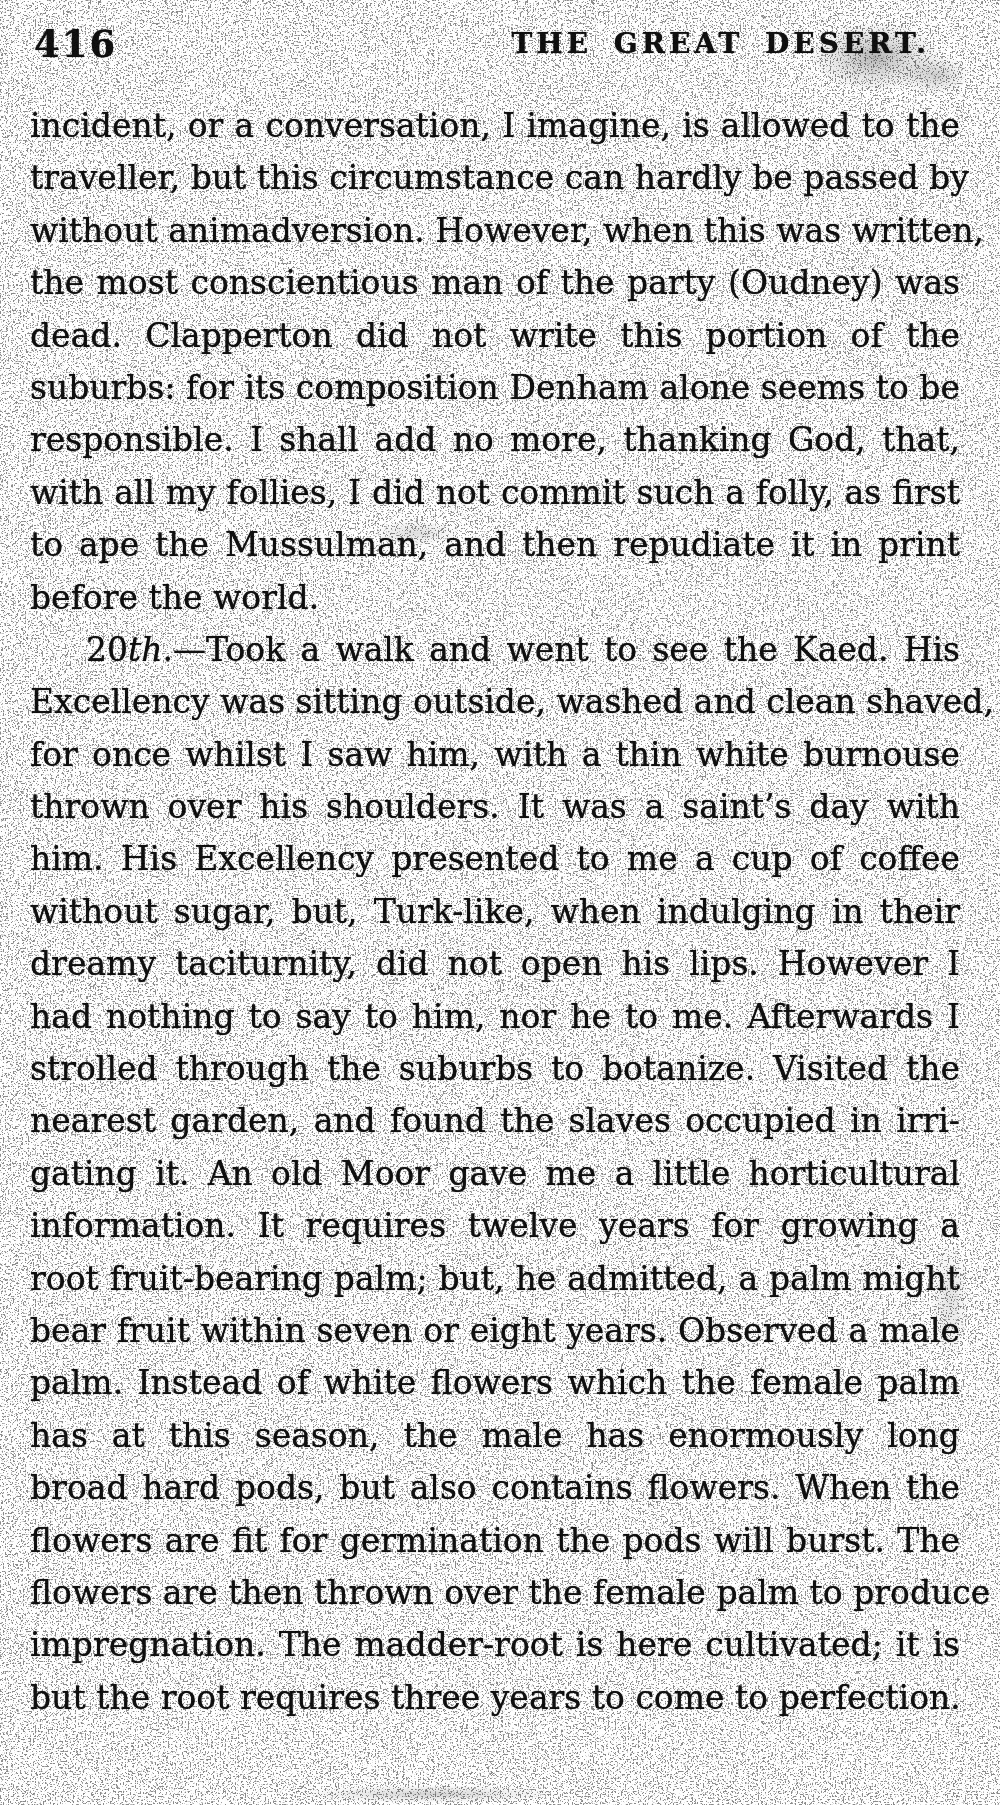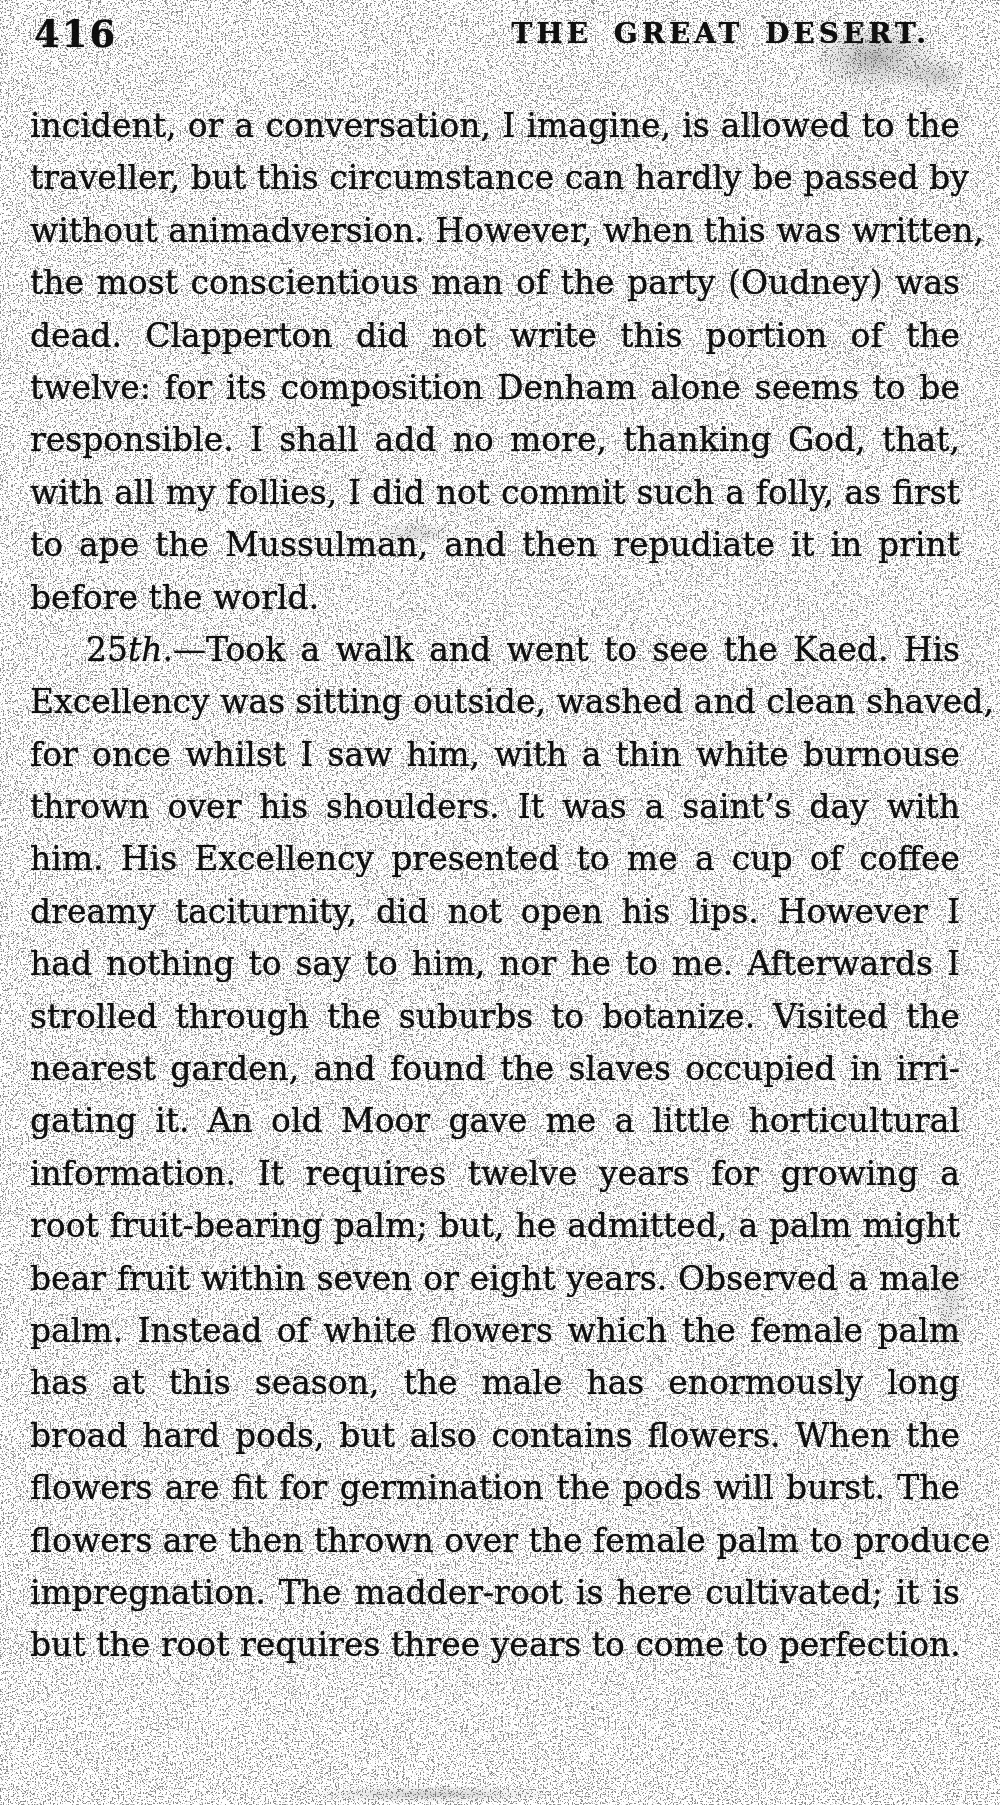--- a/index.html
+++ b/index.html
@@ -12,21 +12,21 @@
     width: 1000px;
     height: 1805px;
     background: #fefefe;
     overflow: hidden;
     font-family: "DejaVu Serif", "Liberation Serif", serif;
     color: #111111;
   }
   
   .running-header {
     position: absolute;
-    top: 6px;
+    top: 16px;
     left: 0;
     width: 100%;
     height: 60px;
   }
   .page-number {
     position: absolute;
     left: 34px;
     top: 6px;
     font-size: 37px;
     font-weight: bold;
@@ -101,31 +101,32 @@
     <span class="running-title">THE GREAT DESERT.</span>
   </div>
 
   <div class="text-block">
 
     <div class="line">incident, or a conversation, I imagine, is allowed to the</div>
     <div class="line">traveller, but this circumstance can hardly be passed by</div>
     <div class="line">without animadversion. However, when this was written,</div>
     <div class="line">the most conscientious man of the party (Oudney) was</div>
     <div class="line">dead. Clapperton did not write this portion of the</div>
-    <div class="line">twelve: for its composition Denham alone seems to be</div>
+    <div class="line">suburbs: for its composition Denham alone seems to be</div>
     <div class="line">responsible. I shall add no more, thanking God, that,</div>
     <div class="line">with all my follies, I did not commit such a folly, as first</div>
     <div class="line">to ape the Mussulman, and then repudiate it in print</div>
     <div class="line para-end">before the world.</div>
 
-    <div class="line indent"><span>25</span><span class="ordinal">th</span><span>.—Took a walk and went to see the Kaed.  His</span></div>
+    <div class="line indent"><span>20</span><span class="ordinal">th</span><span>.—Took a walk and went to see the Kaed.  His</span></div>
     <div class="line">Excellency was sitting outside, washed and clean shaved,</div>
     <div class="line">for once whilst I saw him, with a thin white burnouse</div>
     <div class="line">thrown over his shoulders. It was a saint’s day with</div>
     <div class="line">him. His Excellency presented to me a cup of coffee</div>
+    <div class="line">without sugar, but, Turk-like, when indulging in their</div>
     <div class="line">dreamy taciturnity, did not open his lips. However I</div>
     <div class="line">had nothing to say to him, nor he to me. Afterwards I</div>
     <div class="line">strolled through the suburbs to botanize. Visited the</div>
     <div class="line">nearest garden, and found the slaves occupied in irri-</div>
     <div class="line">gating it. An old Moor gave me a little horticultural</div>
     <div class="line">information. It requires twelve years for growing a</div>
     <div class="line">root fruit-bearing palm; but, he admitted, a palm might</div>
     <div class="line">bear fruit within seven or eight years. Observed a male</div>
     <div class="line">palm. Instead of white flowers which the female palm</div>
     <div class="line">has at this season, the male has enormously long</div>

